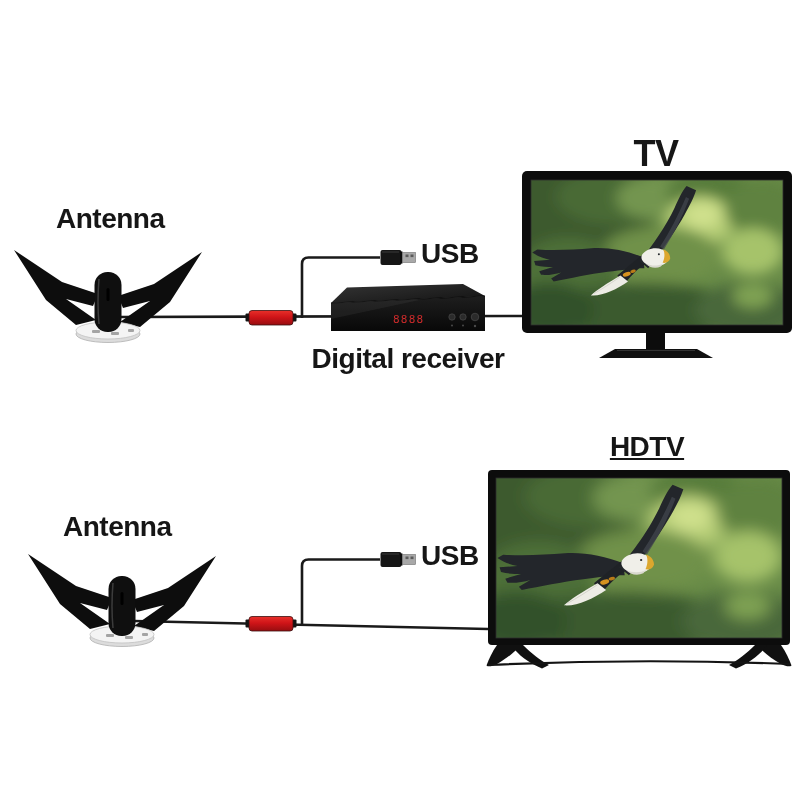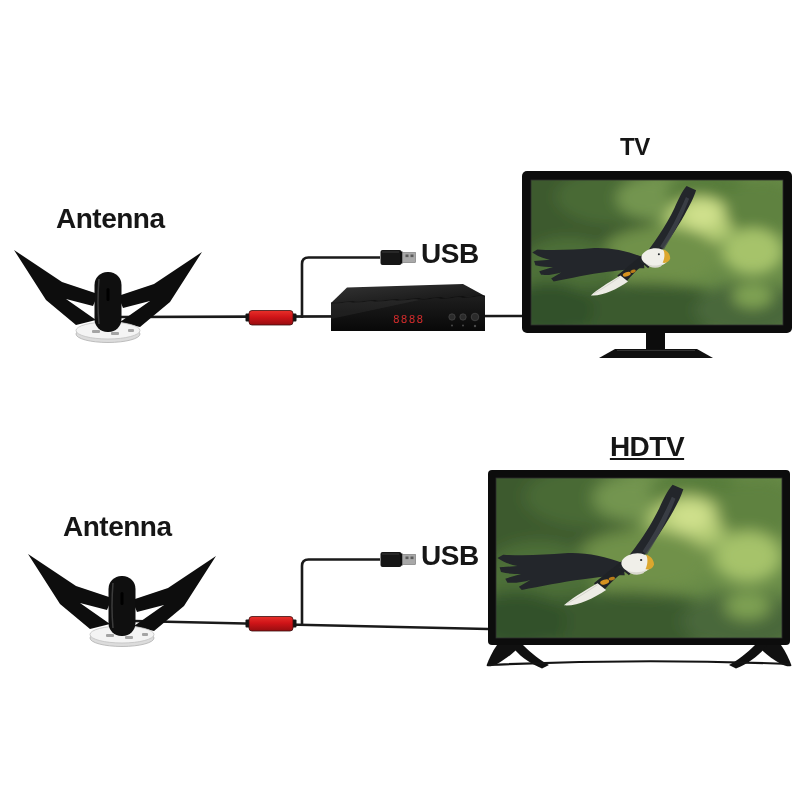--- a/index.html
+++ b/index.html
@@ -9,21 +9,21 @@
     position:absolute;
     font-family:"Liberation Sans", sans-serif;
     font-weight:700;
     color:#161616;
     white-space:nowrap;
     letter-spacing:-0.5px;
   }
   #label-antenna-top{left:56px;top:203px;font-size:28px;}
   #label-usb-top{left:421px;top:238px;font-size:28px;}
   #label-receiver{left:303px;top:343px;width:210px;text-align:center;font-size:28px;}
-  #label-tv{left:620px;top:133px;width:72px;font-size:24px;}
+  #label-tv{left:620px;top:133px;width:72px;text-align:center;font-size:36px;}
   #label-antenna-bottom{left:63px;top:511px;font-size:28px;}
   #label-usb-bottom{left:421px;top:540px;font-size:28px;}
   #label-hdtv{left:593px;top:431px;width:108px;text-align:center;font-size:28px;text-decoration:underline;}
 </style>
 </head>
 <body>
 
 <div class="canvas">
 
 <svg class="art" width="800" height="800" viewBox="0 0 800 800" xmlns="http://www.w3.org/2000/svg" xmlns:xlink="http://www.w3.org/1999/xlink">
@@ -185,18 +185,19 @@
         <path d="M781,645 L757,645 C763,652 772,659 781,664 C786,666.5 790,667 791.5,665.5 C789,659 786,652 781,645 Z" fill="#101010"></path>
         <path d="M767,645 L755,645 C747,653 737,661 729,665 L736,668.5 C749,663 760,655 767,645 Z" fill="#101010"></path>
         <path d="M488,665 Q639,658 790,664" stroke="#141414" stroke-width="2.2" fill="none"></path>
       </g>
     </g>
   </g>
 </svg>
 
 <div class="lbl" id="label-antenna-top">Antenna</div>
 <div class="lbl" id="label-usb-top">USB</div>
+<div class="lbl" id="label-receiver">Digital receiver</div>
 <div class="lbl" id="label-tv">TV</div>
 <div class="lbl" id="label-antenna-bottom">Antenna</div>
 <div class="lbl" id="label-usb-bottom">USB</div>
 <div class="lbl" id="label-hdtv">HDTV</div>
 
 </div>
 
 </body></html>

